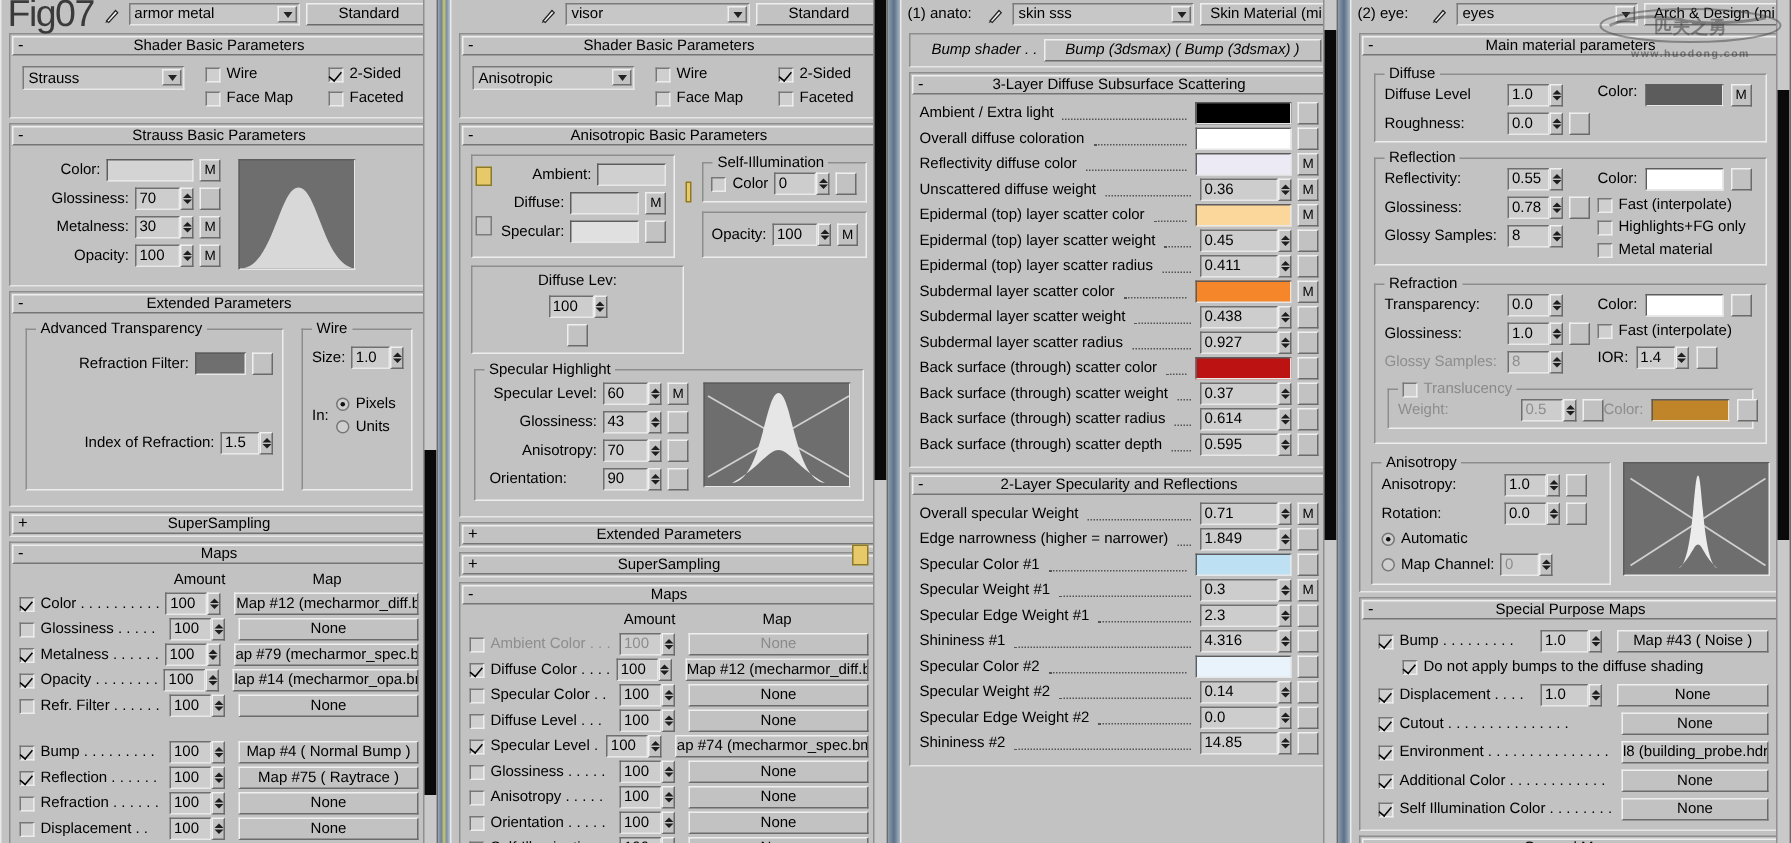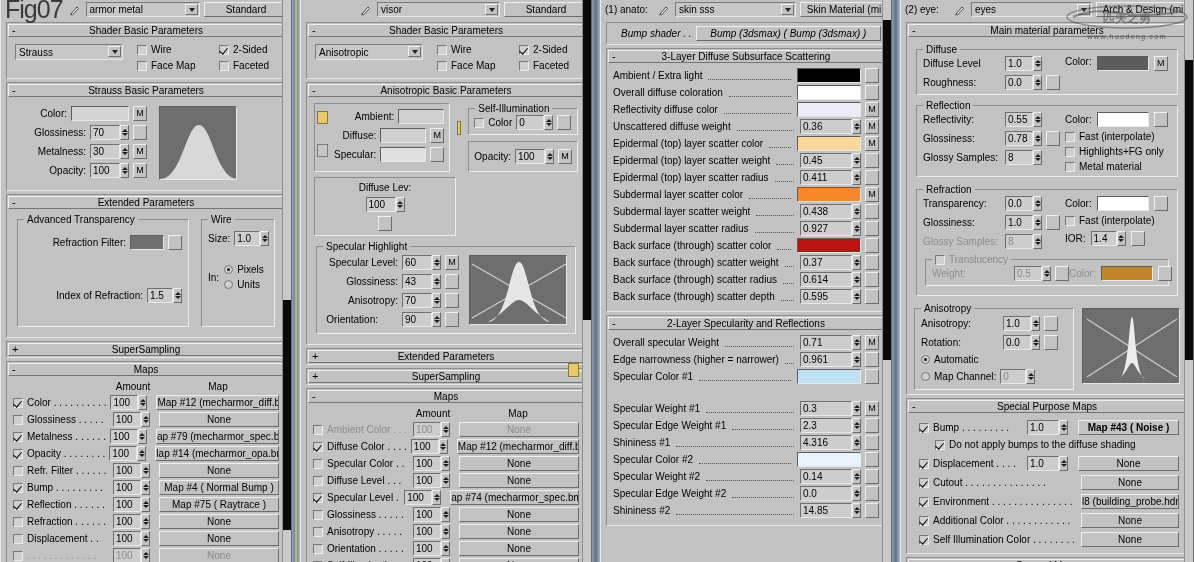--- a/index.html
+++ b/index.html
@@ -402,21 +402,21 @@
                 </span>
                 <span class="spin">
                   <span class="fld" style="width:28px">100</span>
                   <span class="arrows">
                     <span class="tri-u-s"></span>
                     <span class="tri-d-s"></span>
                   </span>
                 </span>
                 <span class="btn" style="flex:1 1 auto;margin-left:5px">lap #14 (mecharmor_opa.bmp)</span>
               </div>
-              <div class="row" style="margin-bottom:2px">
+              <div class="row" style="margin-bottom:16px">
                 <span class="chk" style="width:96px">
                   <span class="box"></span>
                   <span class="lbl">Refr. Filter . . . . . .</span>
                 </span>
                 <span class="spin">
                   <span class="fld" style="width:28px">100</span>
                   <span class="arrows">
                     <span class="tri-u-s"></span>
                     <span class="tri-d-s"></span>
                   </span>
@@ -1067,29 +1067,29 @@
                     <span class="tri-u-s"></span>
                     <span class="tri-d-s"></span>
                   </span>
                 </span>
                 <span class="mbtn">M</span>
               </div>
               <div class="row" style="margin-bottom:2px">
                 <span class="lbl">Edge narrowness (higher = narrower)</span>
                 <span class="dotted"></span>
                 <span class="spin">
-                  <span class="fld" style="width:52px">0.961</span>
-                  <span class="arrows">
-                    <span class="tri-u-s"></span>
-                    <span class="tri-d-s"></span>
-                  </span>
-                </span>
-                <span class="mbtn blank">M</span>
-              </div>
-              <div class="row" style="margin-bottom:17px">
+                  <span class="fld" style="width:52px">1.849</span>
+                  <span class="arrows">
+                    <span class="tri-u-s"></span>
+                    <span class="tri-d-s"></span>
+                  </span>
+                </span>
+                <span class="mbtn blank">M</span>
+              </div>
+              <div class="row" style="margin-bottom:2px">
                 <span class="lbl">Specular Color #1</span>
                 <span class="dotted"></span>
                 <span class="swatch" style="width:64px;background:#bde0f2"></span>
                 <span class="mbtn blank">M</span>
               </div>
               <div class="row" style="margin-bottom:2px">
                 <span class="lbl">Specular Weight #1</span>
                 <span class="dotted"></span>
                 <span class="spin">
                   <span class="fld" style="width:52px">0.3</span>
@@ -1446,21 +1446,21 @@
                 <span class="box on"></span>
                 <span>Bump . . . . . . . . .</span>
               </span>
           <span class="spin">
                 <span class="fld" style="width:32px;">1.0</span>
                 <span class="arrows">
                   <span class="tri-u-s"></span>
                   <span class="tri-d-s"></span>
                 </span>
               </span>
-          <span class="btn" style="flex:1 1 auto;margin-left:6px;font-weight:bold;">Map #43  ( Noise )</span>
+          <span class="btn" style="flex:1 1 auto;margin-left:6px;">Map #43  ( Noise )</span>
         </div>
         <div class="chk" style="margin:0 0 6px 16px;">
               <span class="box on"></span>
               <span>Do not apply bumps to the diffuse shading</span>
             </div>
         <div class="row">
           <span class="chk" style="width:104px;">
                 <span class="box on"></span>
                 <span>Displacement . . . .</span>
               </span>

